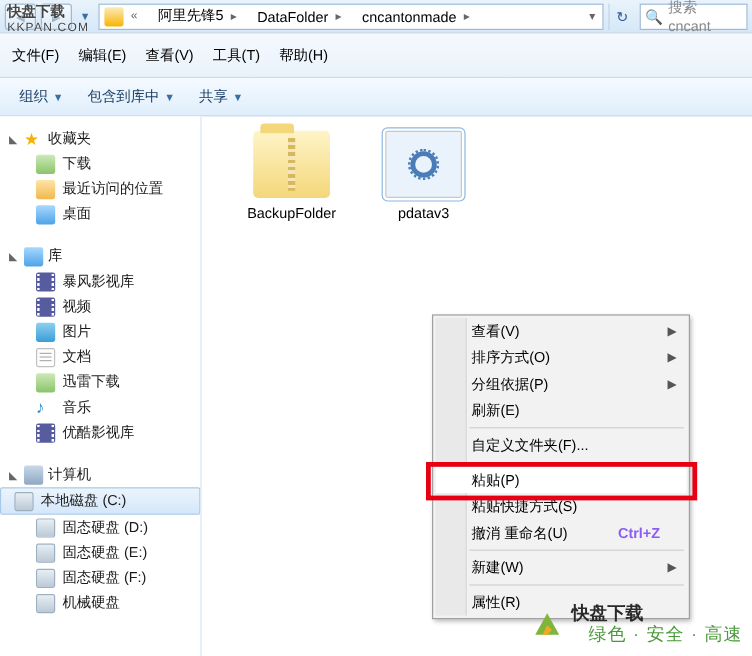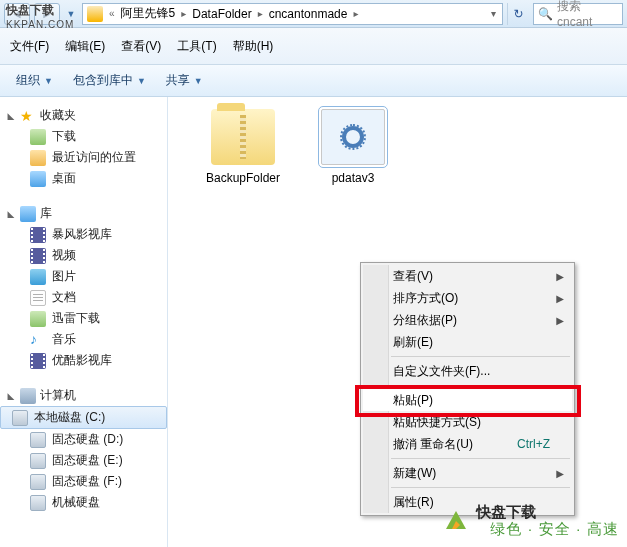--- a/index.html
+++ b/index.html
@@ -4,21 +4,21 @@
 <style>
 * { box-sizing: border-box; margin: 0; padding: 0; font-family: "Microsoft YaHei", "Segoe UI", Tahoma, sans-serif; font-size: 12px; }
 body { width: 627px; height: 547px; overflow: hidden; background: #fff; position: relative; }
 
 .titlebar { height: 28px; background: linear-gradient(#e9f3fb, #d5e7f7); border-bottom: 1px solid #b8cde0; display: flex; align-items: center; padding: 0 4px; gap: 4px; }
 .nav-btn { width: 26px; height: 22px; border: 1px solid #9dbad4; border-radius: 3px; background: linear-gradient(#f6fbff,#dbeaf7); display: flex; align-items: center; justify-content: center; color: #3a6ea5; }
 .nav-btn.disabled { color: #a0b0c0; }
 .dd-arrow { width: 14px; height:22px; display:flex;align-items:center;justify-content:center;color:#3a6ea5;font-size:9px; }
 .breadcrumb { flex: 1; height: 22px; background: #fff; border: 1px solid #9dbad4; display: flex; align-items: center; padding: 0 4px; gap: 0; overflow: hidden; }
 .bc-icon { width:16px; height:16px; margin-right:4px; background: linear-gradient(#fceabb,#f8b500); border-radius:2px; }
-.bc-seg { padding: 0 4px; cursor: pointer; }
+.bc-seg { padding: 0 4px; cursor: pointer; margin-left: 11px; }
 .bc-sep { color:#666; padding:0 2px; font-size:10px; }
 .bc-refresh { width:22px; height:22px; border-left:1px solid #c0d4e6; display:flex; align-items:center; justify-content:center; color:#2b5797; }
 .search-box { width: 90px; height: 22px; background: #fff; border: 1px solid #9dbad4; display: flex; align-items: center; padding: 0 4px; color:#888; gap:4px; }
 .search-box .mag { color:#3a6ea5; }
 
 .menubar { height: 37px; background: linear-gradient(#f5f9fd,#e9f2fb); border-bottom: 1px solid #c9dae9; display: flex; align-items: center; padding: 0 2px; position:relative; }
 .menubar .mi { padding: 2px 8px; cursor: pointer; }
 
 .toolbar { height: 32px; background: linear-gradient(#f5faff,#dfeefb); border-bottom: 1px solid #c2d7e9; display: flex; align-items: center; padding: 0 8px; gap: 4px; color:#1a3e66; }
 .toolbar .tb { padding: 3px 8px; display:flex; align-items:center; gap:4px; cursor:pointer; }
@@ -57,21 +57,21 @@
 .folder-zip::after { content:""; position:absolute; top:6px; bottom:6px; left:50%; width:6px; margin-left:-3px; background: repeating-linear-gradient(#d8b85c,#d8b85c 3px,#f4e6b8 3px,#f4e6b8 6px); }
 .file-doc { background:#fff; border:1px solid #c8c8c8; border-radius:2px; position:relative; }
 .file-doc .gear { position:absolute; top:50%; left:50%; transform:translate(-50%,-50%); width:22px; height:22px; border:4px solid #4a7db8; border-radius:50%; }
 .file-doc .gear::after { content:""; position:absolute; inset:-6px; border:2px dotted #4a7db8; border-radius:50%; }
 .file.sel .thumb { outline:1px solid #8db8e2; outline-offset:2px; background-color:#eaf3fc; }
 .fname { word-break: break-all; }
 
 .ctx { position:absolute; left:360px; top:262px; width:215px; background:#f2f2f2; border:1px solid #a0a0a0; box-shadow:2px 2px 4px rgba(0,0,0,0.3); padding:2px; }
 .ctx .row { height:22px; display:flex; align-items:center; padding:0 24px 0 30px; position:relative; cursor:pointer; }
 .ctx .row .sub { position:absolute; right:8px; font-size:10px; color:#555; }
-.ctx .row .sc { position:absolute; right:22px; color:#0f766e; }
+.ctx .row .sc { position:absolute; right:22px; color:#8b5cf6;font-weight:bold; }
 .ctx .sep { height:1px; background:#d0d0d0; margin:3px 2px 3px 28px; }
 .ctx .gutter { position:absolute; left:2px; top:2px; bottom:2px; width:26px; background:#e9e9e9; border-right:1px solid #d8d8d8; }
 .ctx .row.hl { background:#fff; }
 .hl-box { position:absolute; left:355px; top:385px; width:226px; height:32px; border:4px solid #e70012; pointer-events:none; }
 
 .watermark1 { position:absolute; left:6px; top:0px; color:#333; font-size:15px; font-weight:bold; pointer-events:none; text-shadow:0 0 2px #fff; opacity:0.9; }
 .watermark1 .sub { display:block; font-size:10px; font-weight:normal; letter-spacing:1px; }
 .watermark2 { position:absolute; right:8px; bottom:10px; pointer-events:none; display:flex; align-items:center; gap:6px; }
 .wm-logo { width:28px; height:28px; }
 .wm-logo svg { width:28px; height:28px; }

